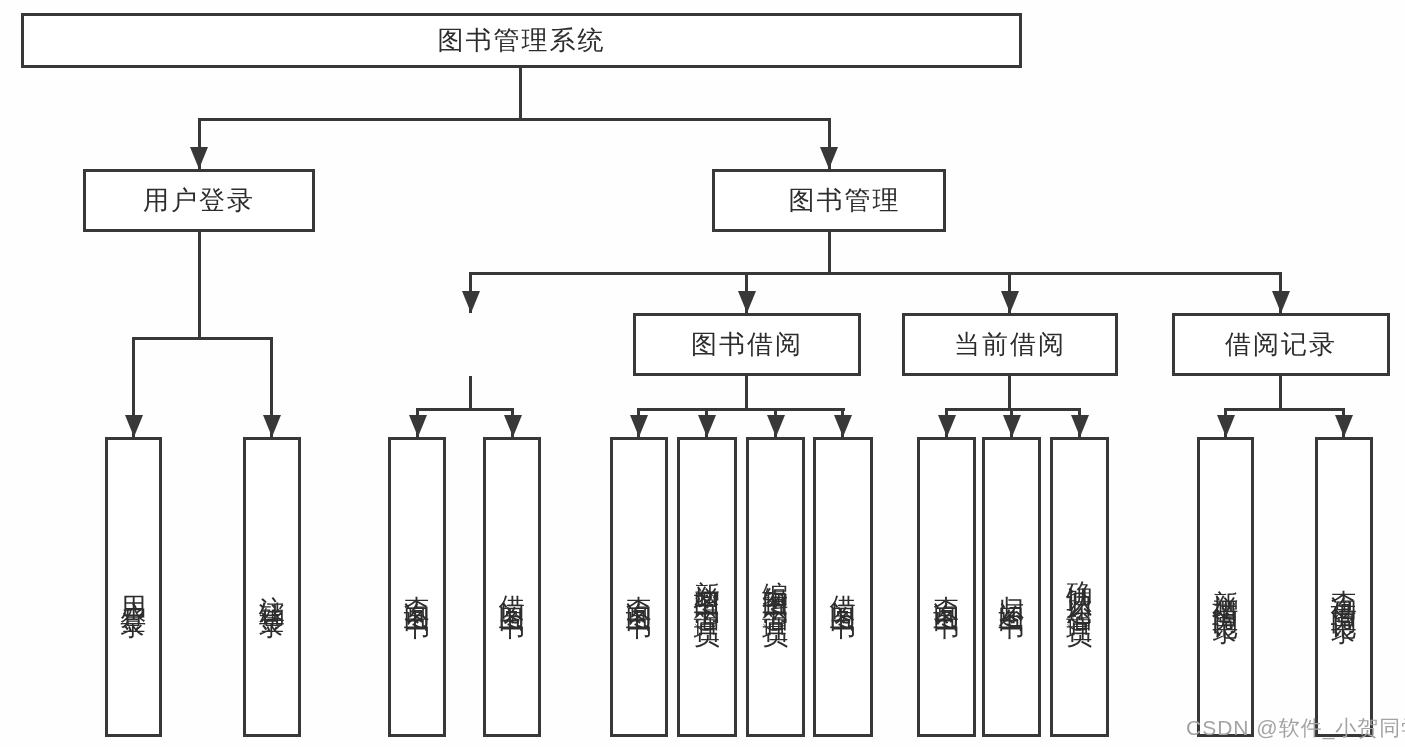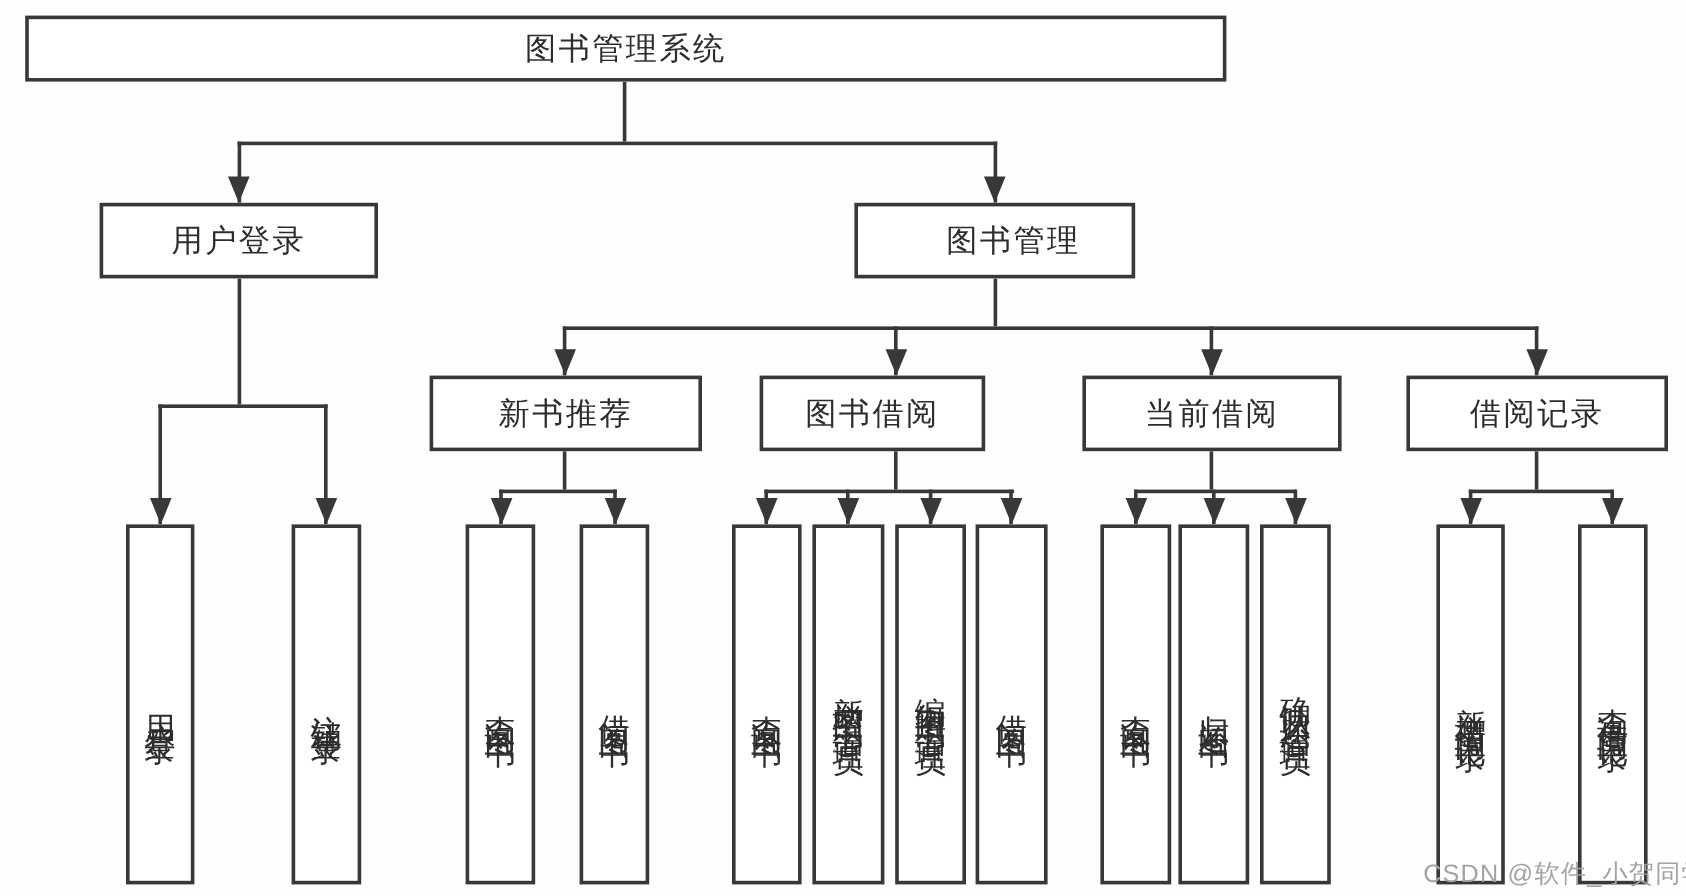--- a/index.html
+++ b/index.html
@@ -102,24 +102,21 @@
   <div class="hline" style="left:469px; top:272px; width:813px;"></div>
   <div class="vline" style="left:469px; top:272px; height:41px;"></div>
   <div class="arrow" style="left:462px; top:291px;"></div>
   <div class="vline" style="left:745px; top:272px; height:41px;"></div>
   <div class="arrow" style="left:738px; top:291px;"></div>
   <div class="vline" style="left:1008px; top:272px; height:41px;"></div>
   <div class="arrow" style="left:1001px; top:291px;"></div>
   <div class="vline" style="left:1279px; top:272px; height:41px;"></div>
   <div class="arrow" style="left:1272px; top:291px;"></div>
 
-  <div class="node" style="left:358px; top:313px; width:227px; height:63px;">
-    <span>新书推荐</span>
-  </div>
-  <div class="node" style="left:633px; top:313px; width:188px; height:63px;">
+  <div class="node" style="left:633px; top:313px; width:228px; height:63px;">
     <span>图书借阅</span>
   </div>
   <div class="node" style="left:1172px; top:313px; width:218px; height:63px;">
     <span>借阅记录</span>
   </div>
   <div class="node" style="left:902px; top:313px; width:216px; height:63px;">
     <span>当前借阅</span>
   </div>
 
   <div class="vline" style="left:469px; top:376px; height:32px;"></div>

